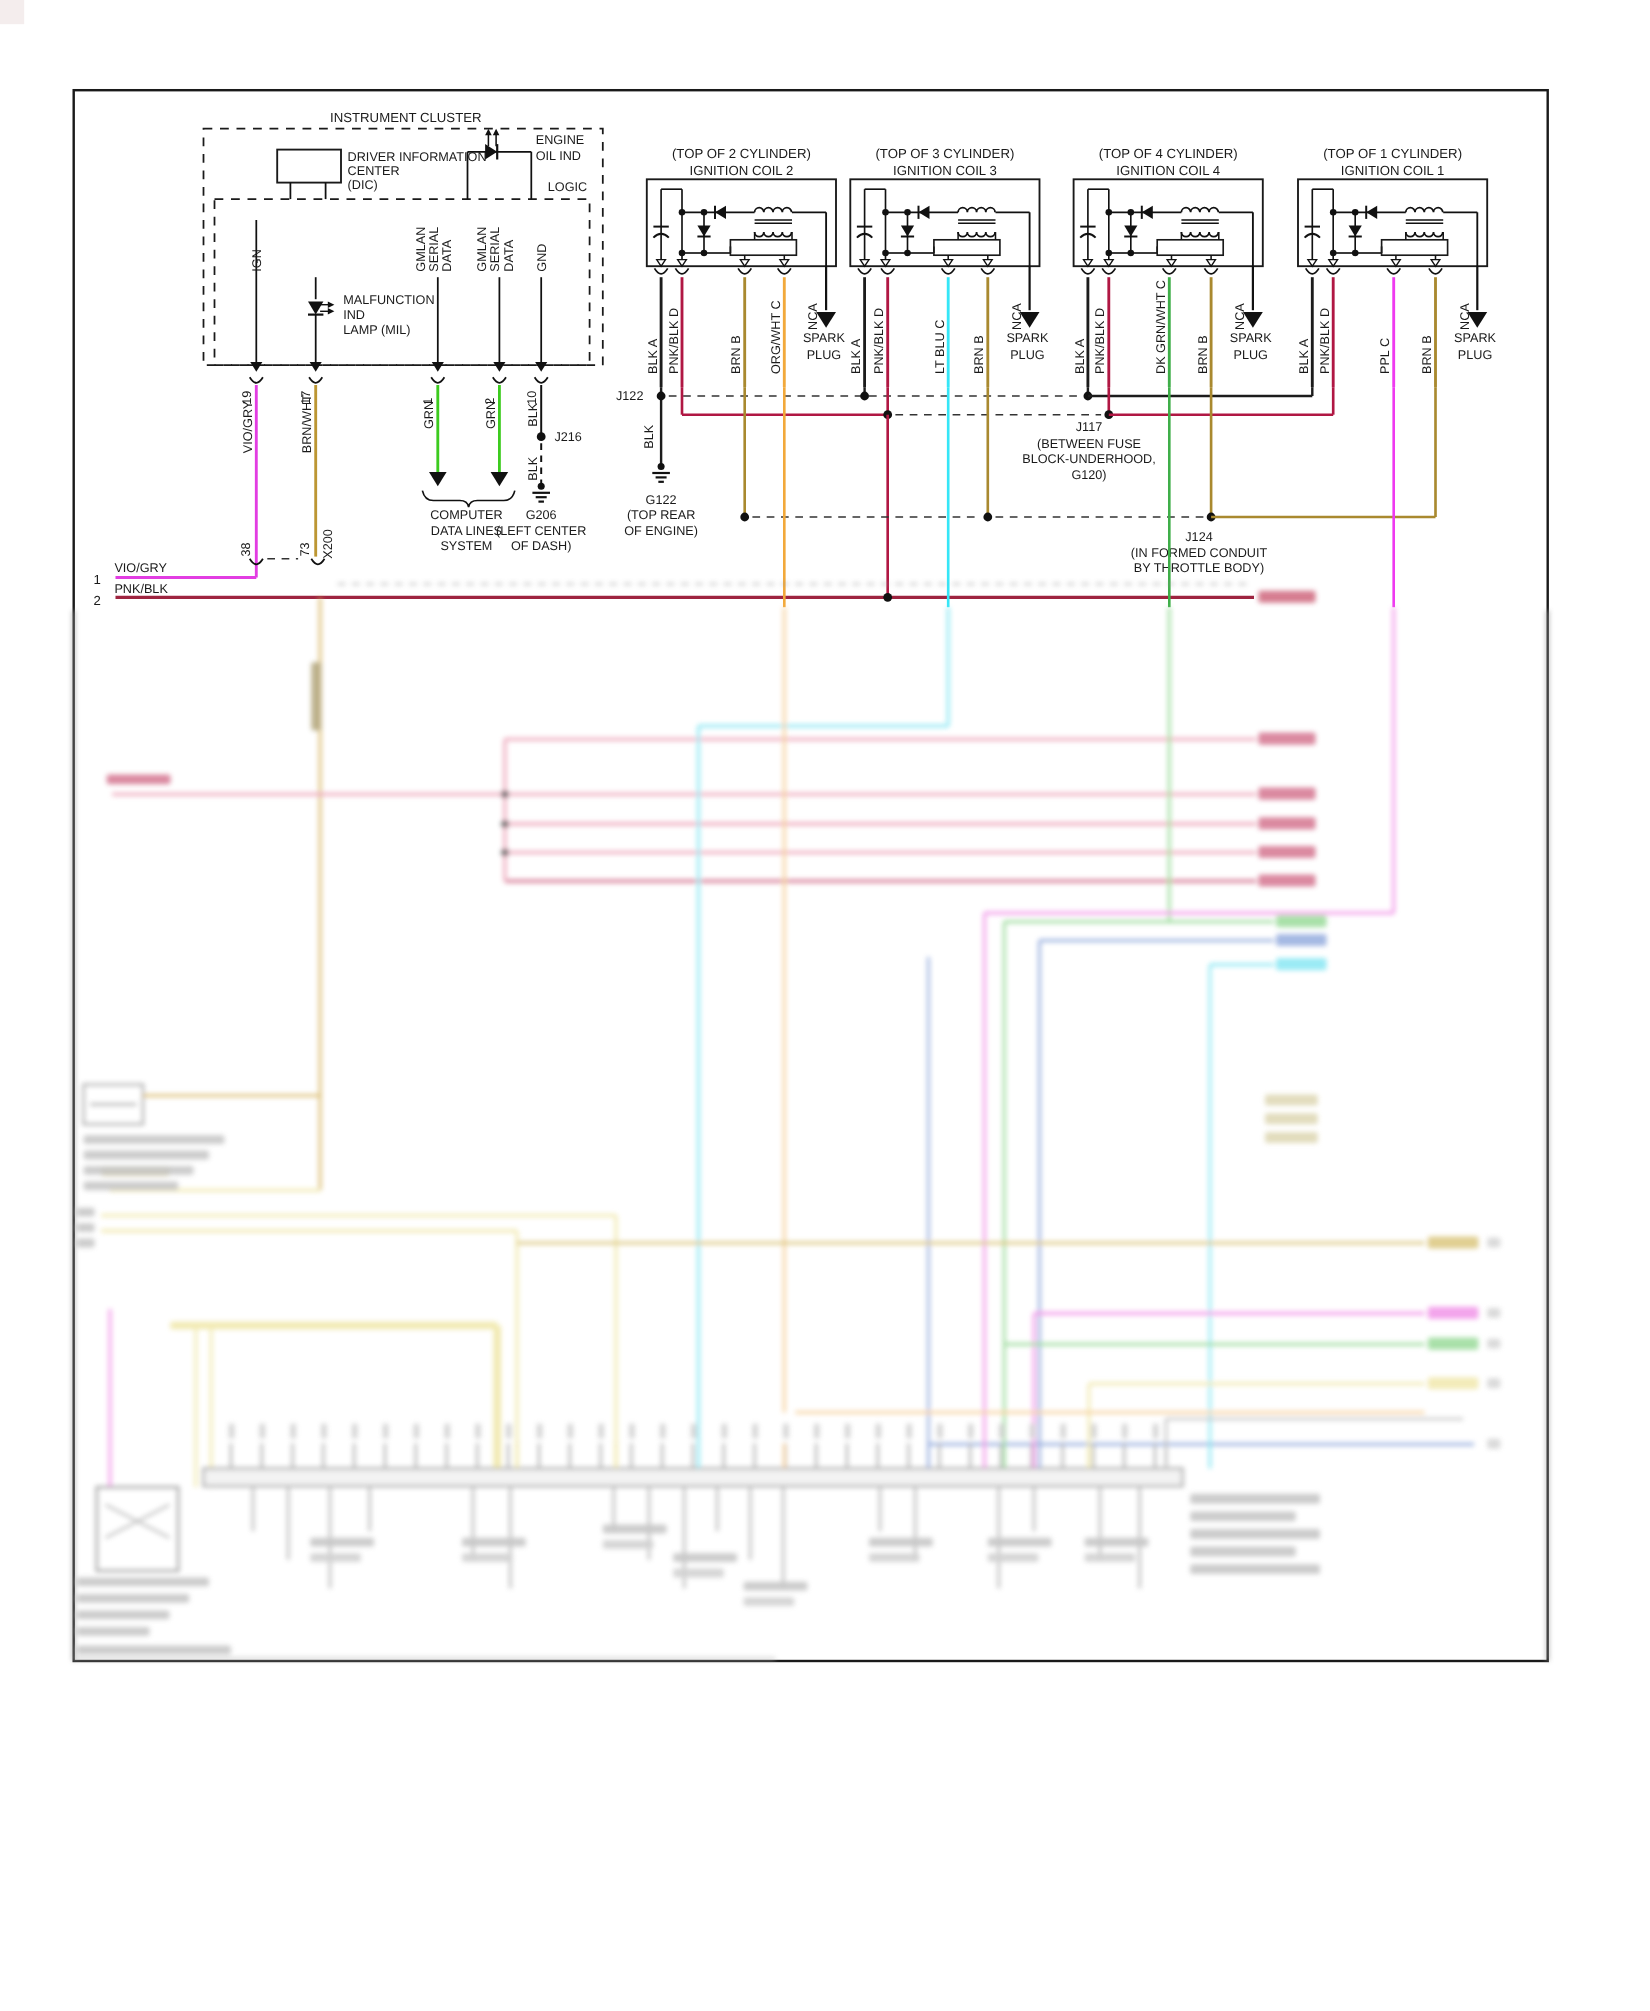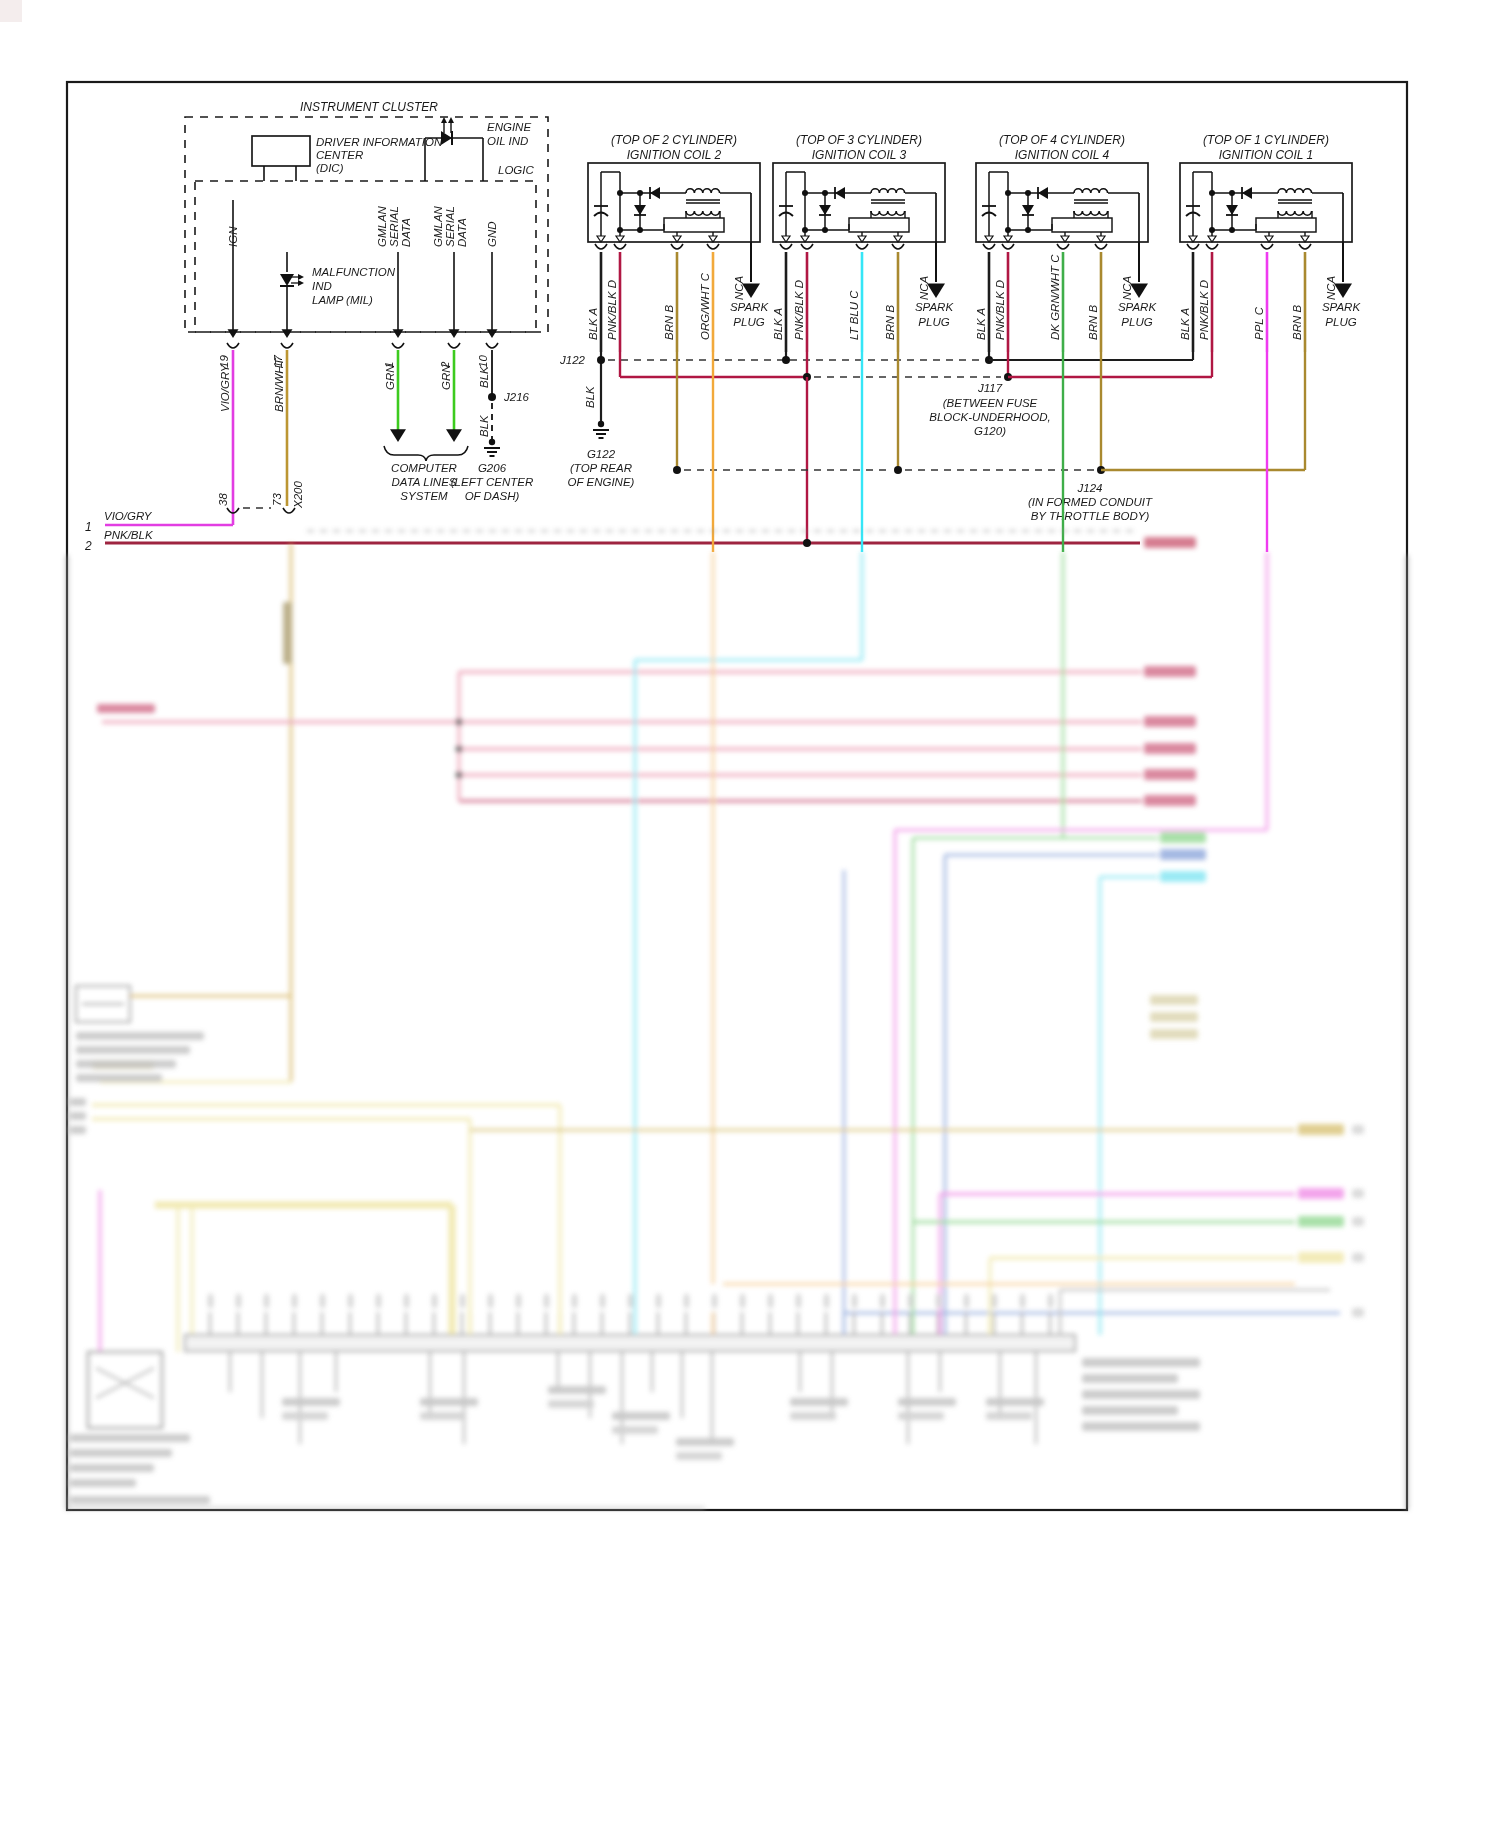--- a/index.html
+++ b/index.html
@@ -1,17 +1,17 @@
 <!DOCTYPE html>
 <html><head>
 <meta charset="utf-8">
 <style>
   html,body{margin:0;padding:0;background:#ffffff;}
   #stage{position:relative;width:1500px;height:1828px;background:#ffffff;overflow:hidden;
-         font-family:"Liberation Sans", sans-serif;font-style:italic;}
+         font-family:"Liberation Sans", sans-serif;}
   svg text{font-family:"Liberation Sans", sans-serif;fill:#1a1a1a;}
   #corner-mark{position:absolute;left:0;top:0;width:22px;height:22px;background:#f4eded;}
 </style>
 </head>
 <body>
 
 <div id="stage">
   <div id="corner-mark"></div>
   <svg id="dia" width="1500" height="1828" viewBox="0 0 1500 1828">
       <defs>

